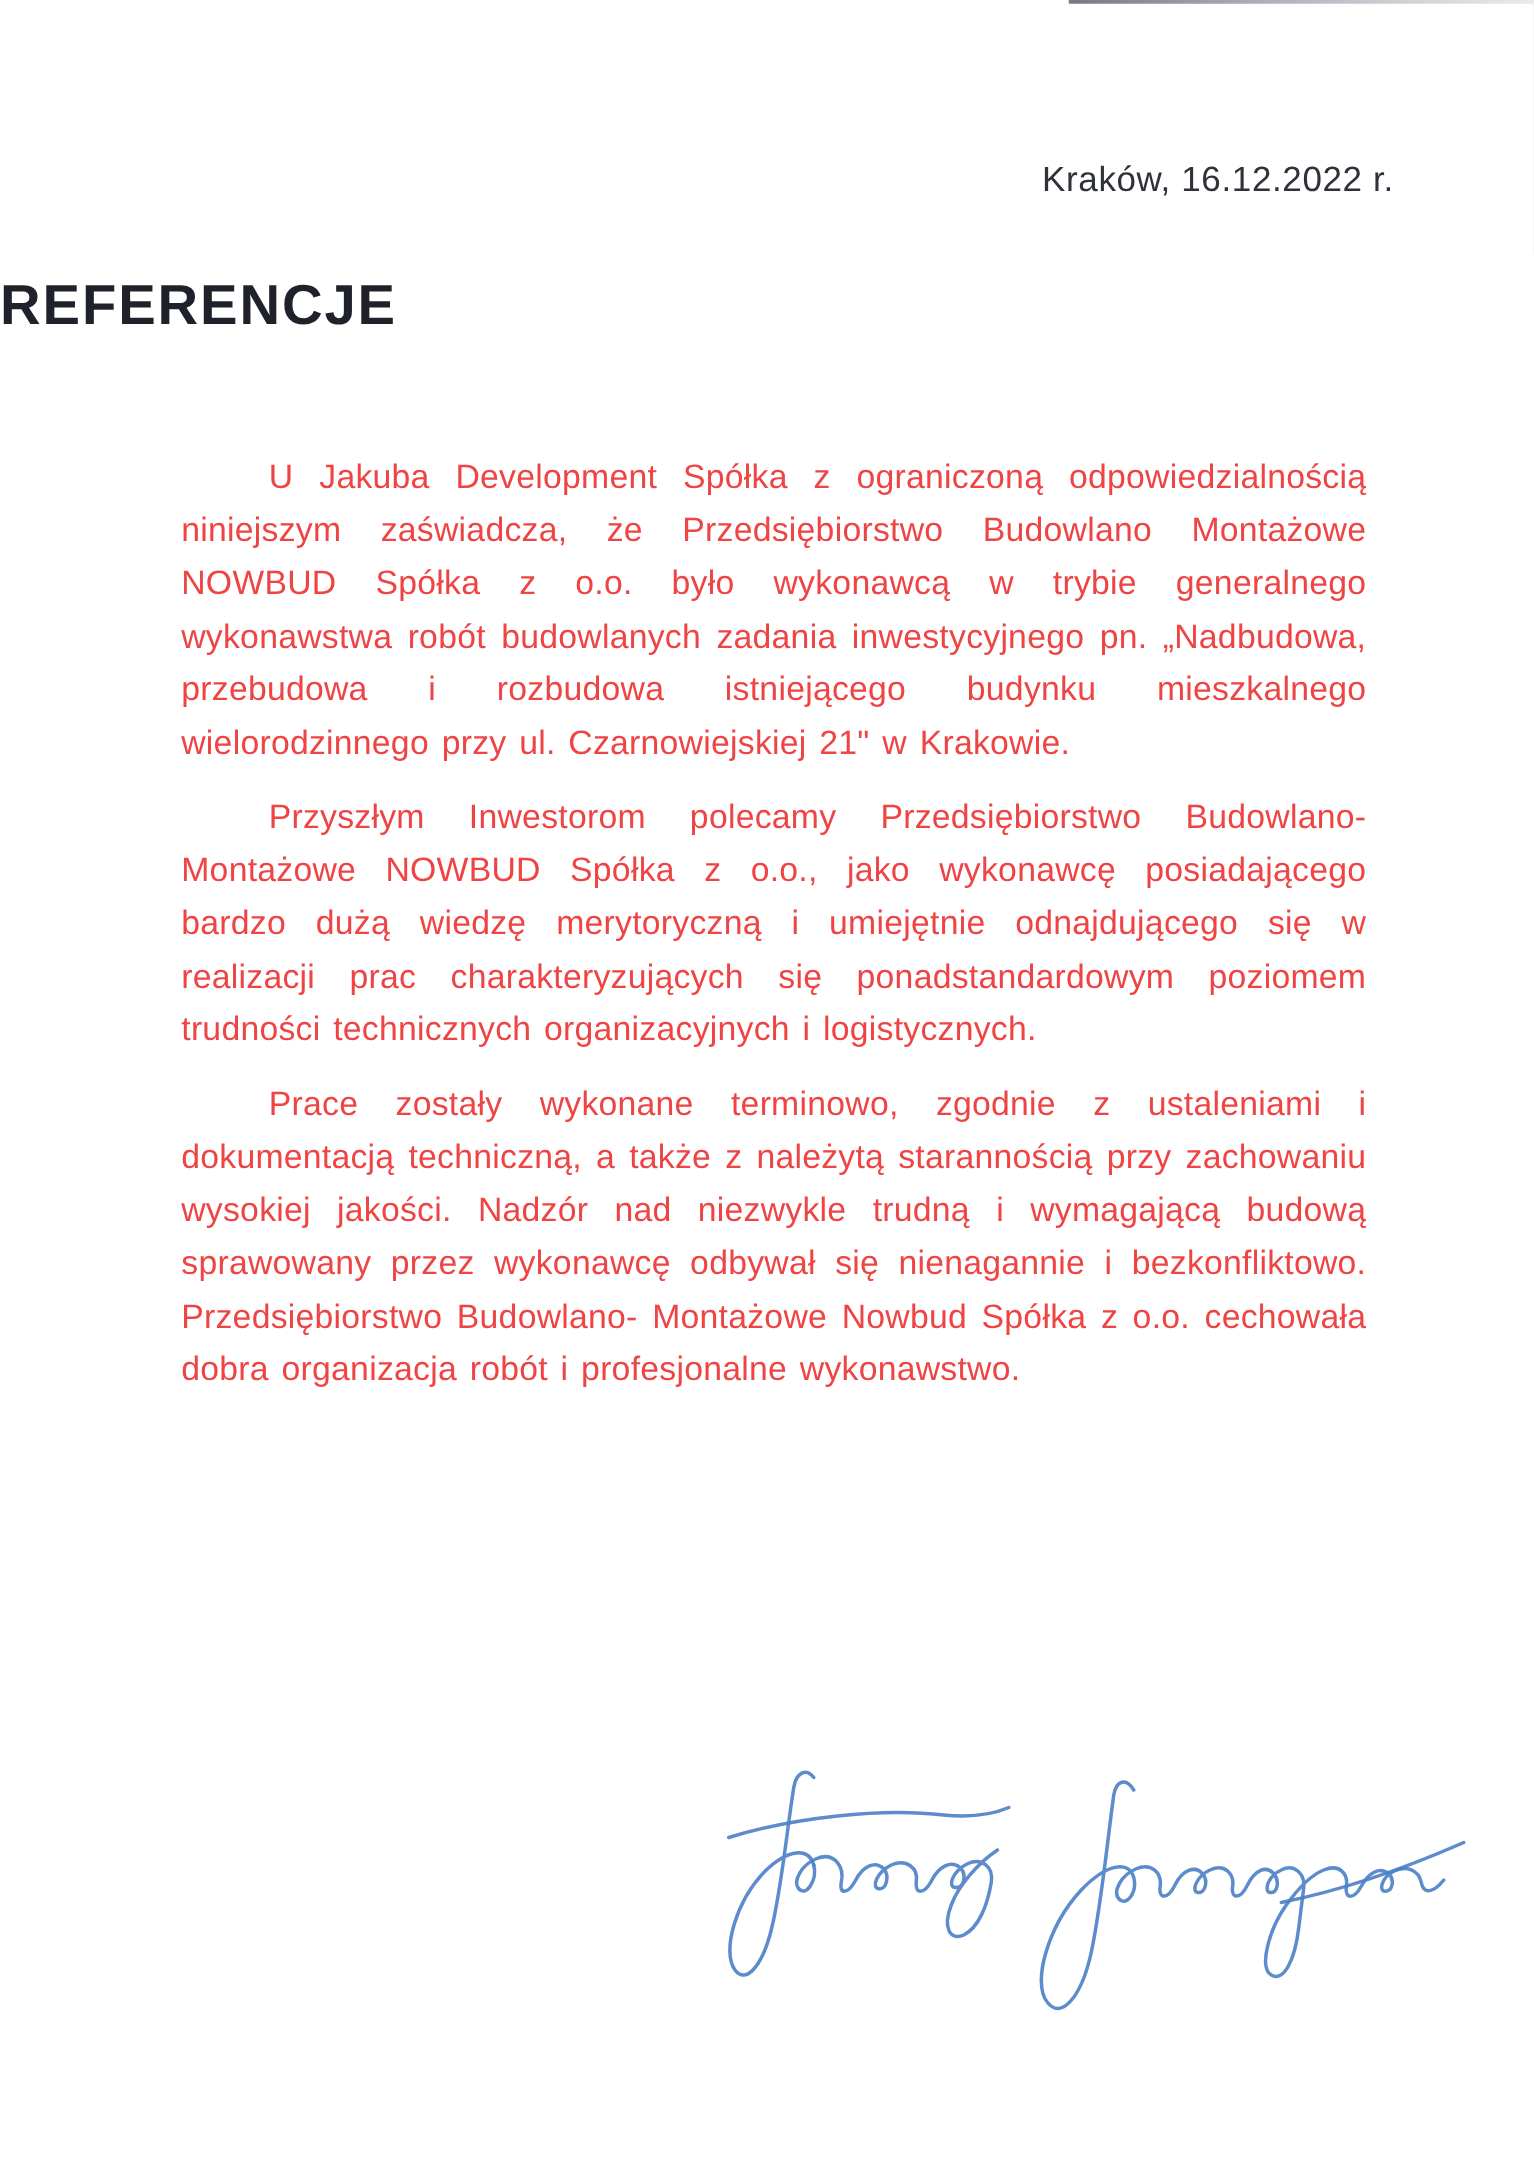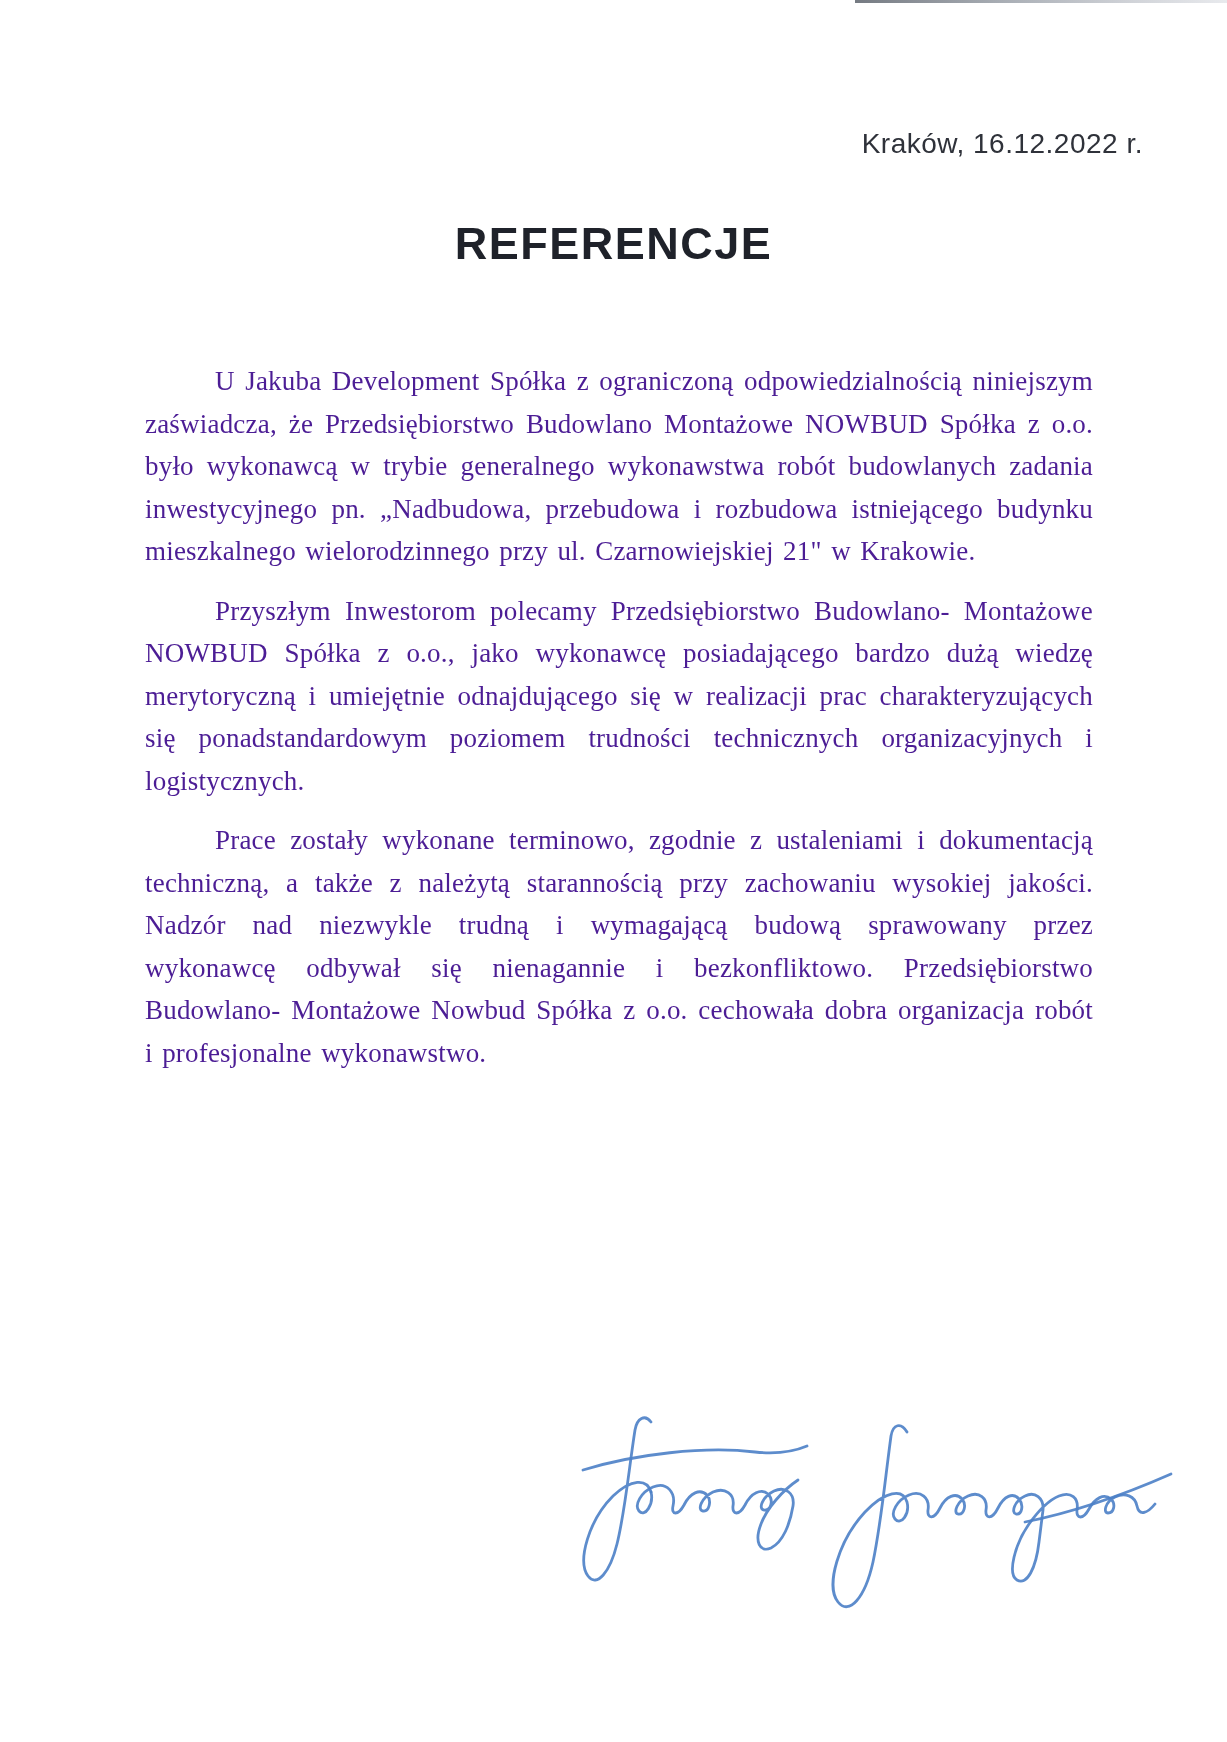--- a/index.html
+++ b/index.html
@@ -21,47 +21,45 @@
     position: absolute;
     top: 0;
     left: 855px;
     right: 0;
     height: 3px;
     background: linear-gradient(to right, #5d636c, #9aa0a8 40%, #c9ccd2 75%, #e4e6ea);
     opacity: 0.85;
   }
   .date {
     padding-top: 128px;
-    margin-right: 84px;
+    margin-right: 112px;
     text-align: right;
     font-size: 28px;
     letter-spacing: 0.5px;
     color: #2f323a;
   }
   .title {
     margin: 58px 0 0 0;
-    text-align: center;
     font-size: 45px;
     font-weight: 700;
     letter-spacing: 1.5px;
     color: #1f222a;
   }
   .body {
     margin: 90px 134px 0 145px;
   }
   .body p {
     margin: 0 0 17px 0;
     text-align: justify;
     text-indent: 70px;
     font-size: 27px;
     line-height: 42.5px;
     letter-spacing: 0.2px;
     word-spacing: 2.5px;
-    color: #4c1d95;
-    font-family: Liberation Serif, serif;
+    color: #ef4444;
   }
   .signature {
     position: absolute;
     left: 555px;
     top: 1372px;
     width: 625px;
     height: 265px;
   }
   .signature path {
     fill: none;

